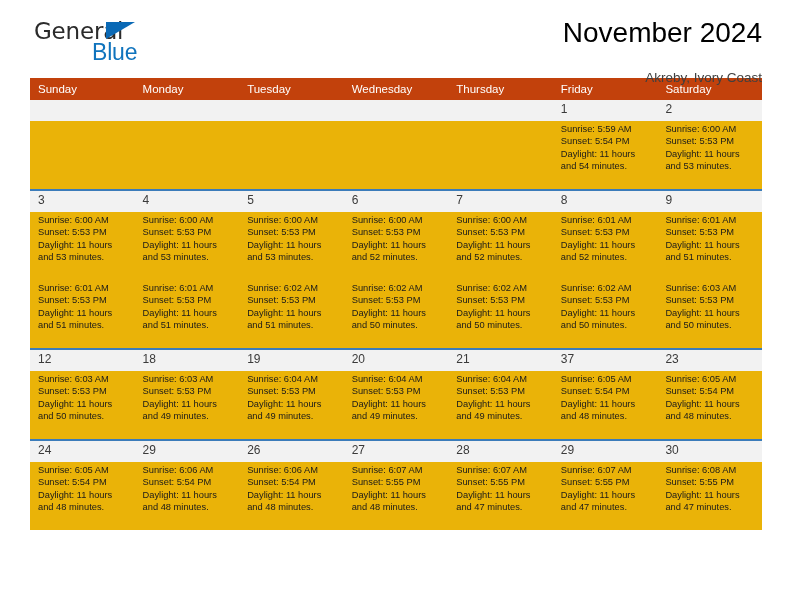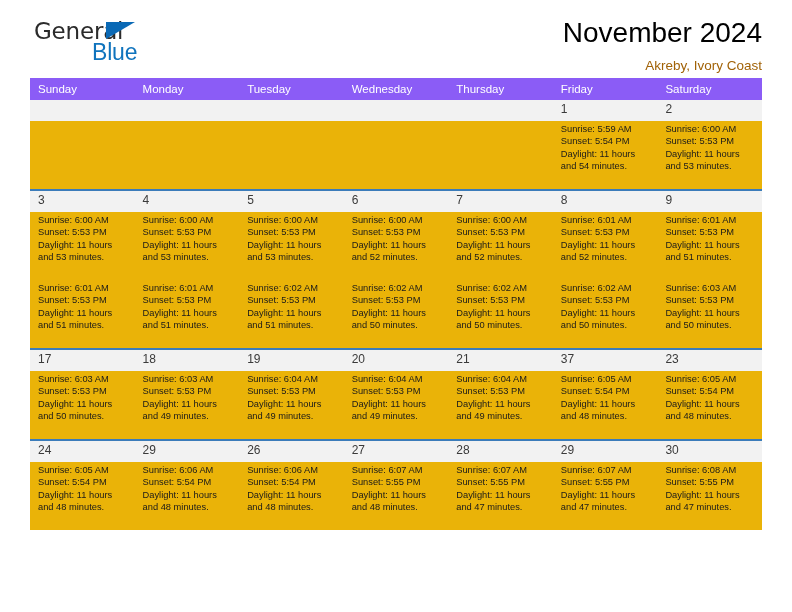--- a/index.html
+++ b/index.html
@@ -73,35 +73,35 @@
   .cal-title {
     font-size: 28px;
     font-weight: 400;
     color: #000;
     line-height: 30px;
     white-space: nowrap;
   }
   .cal-subtitle {
     font-size: 13.5px;
     font-weight: 400;
-    color: #a16207;
+    color: #404040;
     line-height: 18px;
-    margin-top: 9px;
+    margin-top: 21px;
     white-space: nowrap;
   }
 
   
   .cal {
     width: 732px;
     border-collapse: collapse;
     table-layout: fixed;
     margin-top: 8px;
   }
   .cal th {
-    background: #8b5cf6;
+    background: #c2410c;
     color: #ffffff;
     font-size: 11.5px;
     font-weight: normal;
     text-align: left;
     padding: 5px 0 5px 8px;
     height: 19px;
     box-sizing: border-box;
   }
   .daynum-row td {
     background: #f2f2f2;
@@ -306,21 +306,21 @@
             <span class="line">and 50 minutes.</span>
           </td>
           <td>
             <span class="line">Sunrise: 6:03 AM</span>
             <span class="line">Sunset: 5:53 PM</span>
             <span class="line">Daylight: 11 hours</span>
             <span class="line">and 50 minutes.</span>
           </td>
         </tr>
         <tr class="daynum-row">
-          <td>17</td>
+          <td>12</td>
           <td>18</td>
           <td>19</td>
           <td>20</td>
           <td>21</td>
           <td>37</td>
           <td>23</td>
         </tr>
         <tr class="info-row">
           <td>
             <span class="line">Sunrise: 6:03 AM</span>

